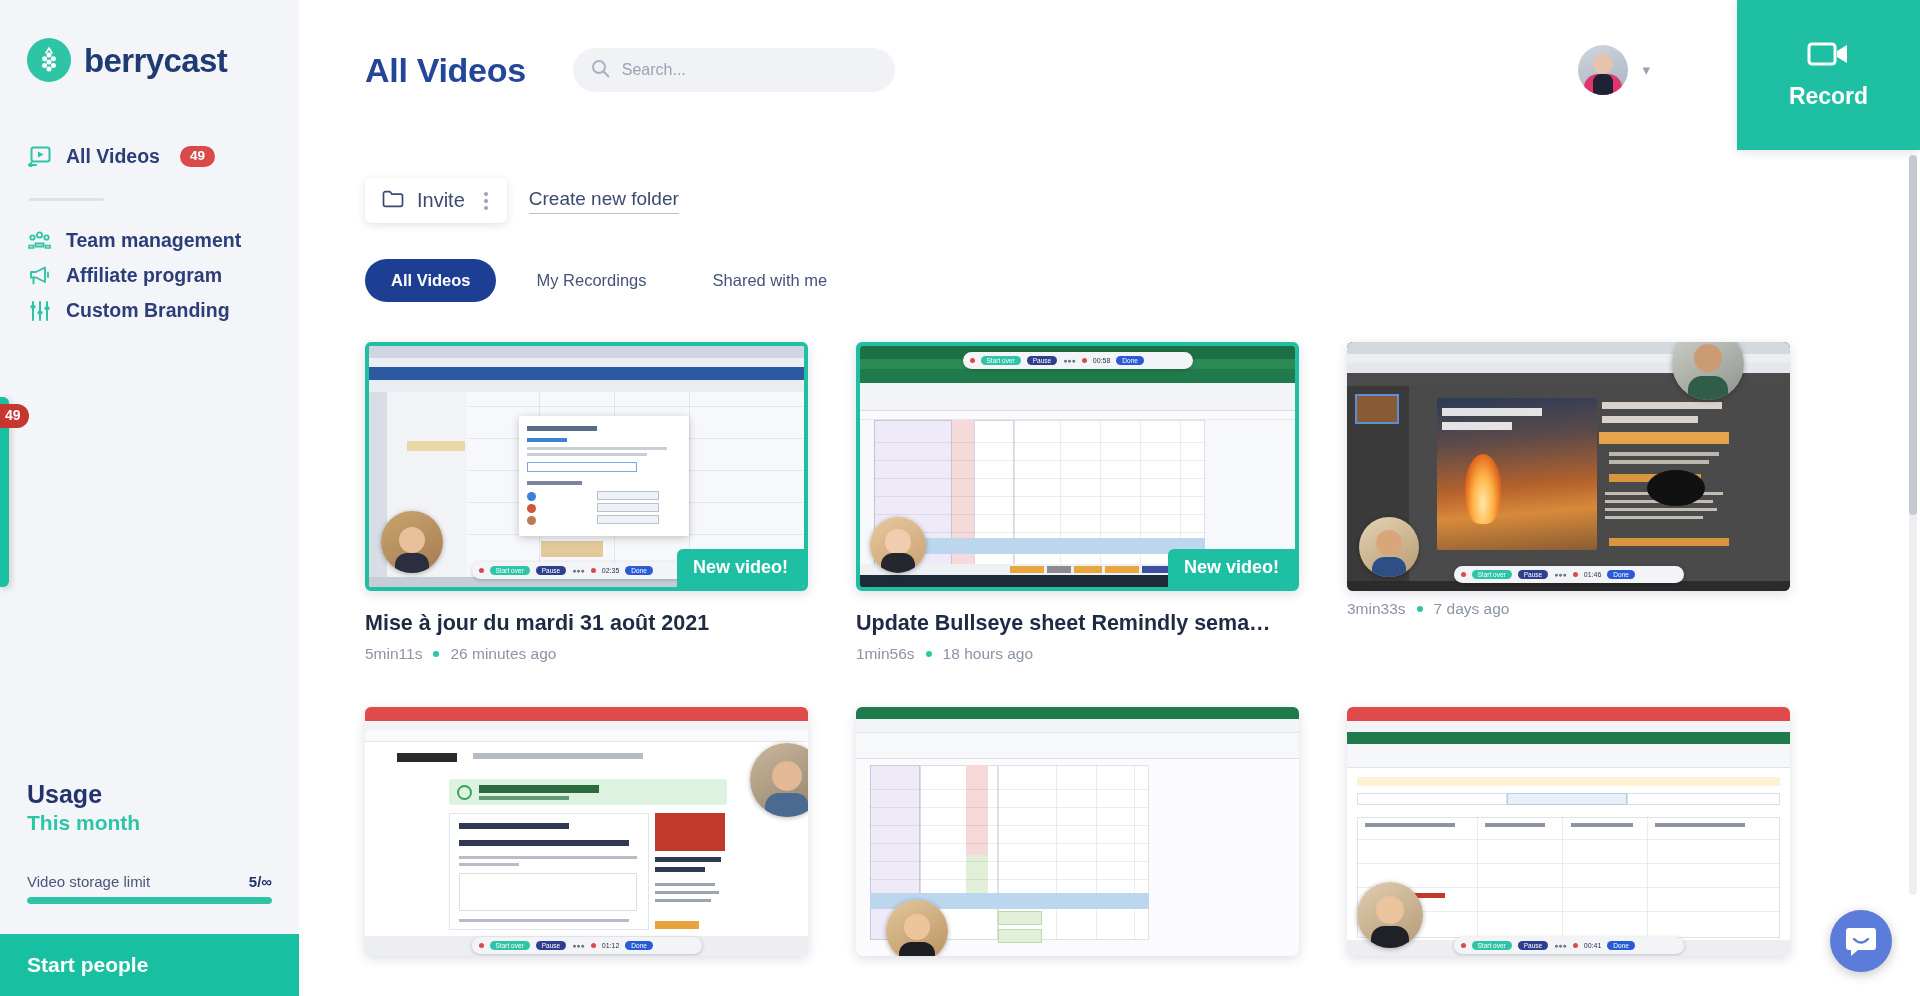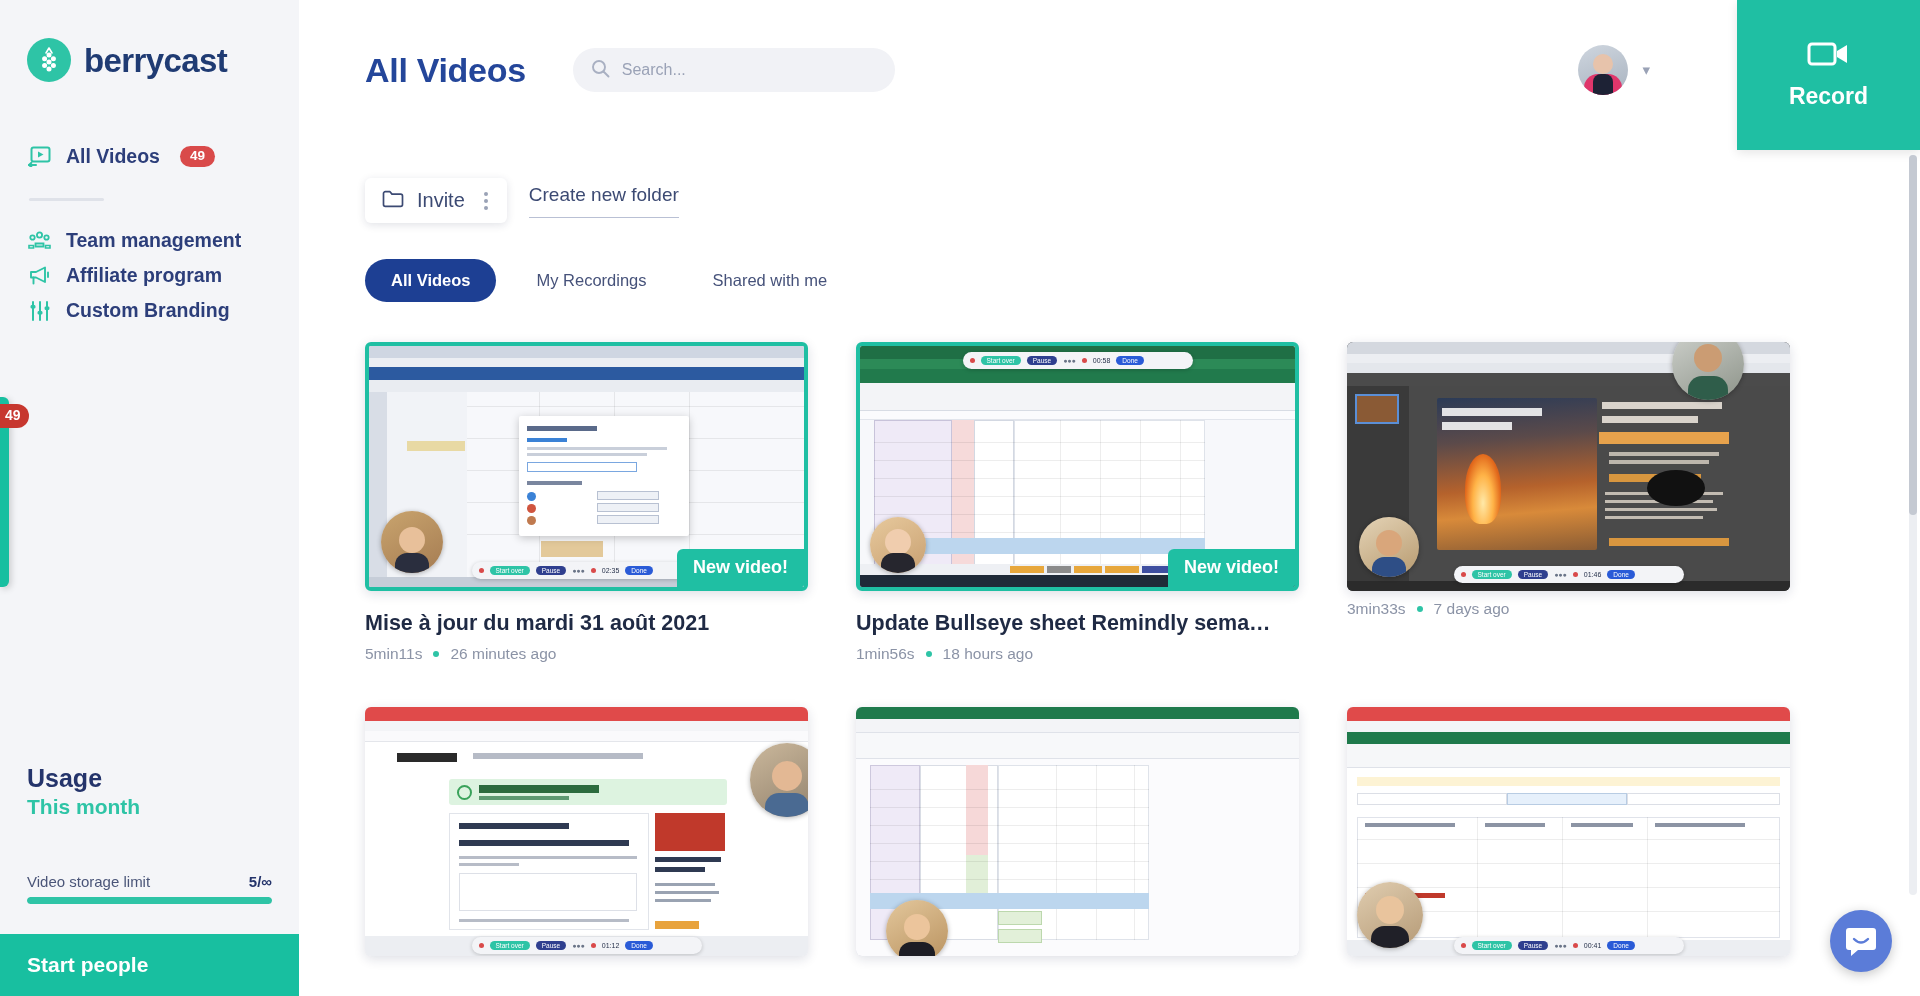--- a/index.html
+++ b/index.html
@@ -53,21 +53,21 @@
   .edge-badge {
     position: absolute; left: 0; top: 404px;
     background: #c7372f; color: #fff; font-size: 14px; font-weight: 700;
     border-radius: 0 12px 12px 0; padding: 3px 8px 4px 5px; line-height: 1.2;
   }
 
   .usage { margin-top: auto; padding: 0 27px 0 27px; }
   .usage-title { font-size: 25px; font-weight: 700; color: #24346b; line-height: 1.15; }
   .usage-sub { font-size: 21px; font-weight: 700; color: #2ec4a6; margin-top: 2px; }
   .usage-row { display: flex; justify-content: space-between; align-items: baseline; margin-top: 38px; }
-  .usage-label { font-size: 15px; color: #4a5578; margin-top: 16px; }
+  .usage-label { font-size: 15px; color: #4a5578; }
   .usage-value { font-size: 15px; color: #24346b; font-weight: 700; }
   .usage-bar { height: 7px; border-radius: 5px; background: #dfe2e9; margin-top: 7px; overflow: hidden; }
   .usage-bar > i { display: block; height: 100%; background: #2ec4a6; border-radius: 5px; }
 
   .invite {
     margin-top: 30px; height: 62px; background: #18bfa0;
     display: flex; align-items: center; padding-left: 27px;
     color: #ffffff; font-size: 21px; font-weight: 700; cursor: pointer;
   }
 
@@ -114,21 +114,21 @@
   .folder-chip {
     display: flex; align-items: center; gap: 13px;
     background: #fff; border-radius: 6px; padding: 11px 13px 11px 17px;
     box-shadow: 0 2px 9px rgba(20,30,70,.13); cursor: pointer;
   }
   .folder-chip .fname { font-size: 20px; color: #3c4a73; }
   .dots { display: flex; flex-direction: column; gap: 3px; padding: 0 6px; cursor: pointer; }
   .dots i { width: 4px; height: 4px; border-radius: 50%; background: #9aa2b6; display: block; }
   .create-folder {
     font-size: 19px; color: #3c4a73; border-bottom: 1.5px solid #b9c0d4;
-    padding-bottom: 11px; cursor: pointer;
+    padding-bottom: 3px; cursor: pointer;
   }
 
   .tabs { display: flex; align-items: center; gap: 14px; margin-top: 36px; }
   .tab {
     font-size: 16.5px; color: #46527a; padding: 12px 26px; border-radius: 22px; cursor: pointer;
   }
   .tab.active { background: #1d3f93; color: #fff; font-weight: 700; }
 
   .grid { display: flex; gap: 48px; margin-top: 40px; }
   .card { width: 443px; cursor: pointer; }

